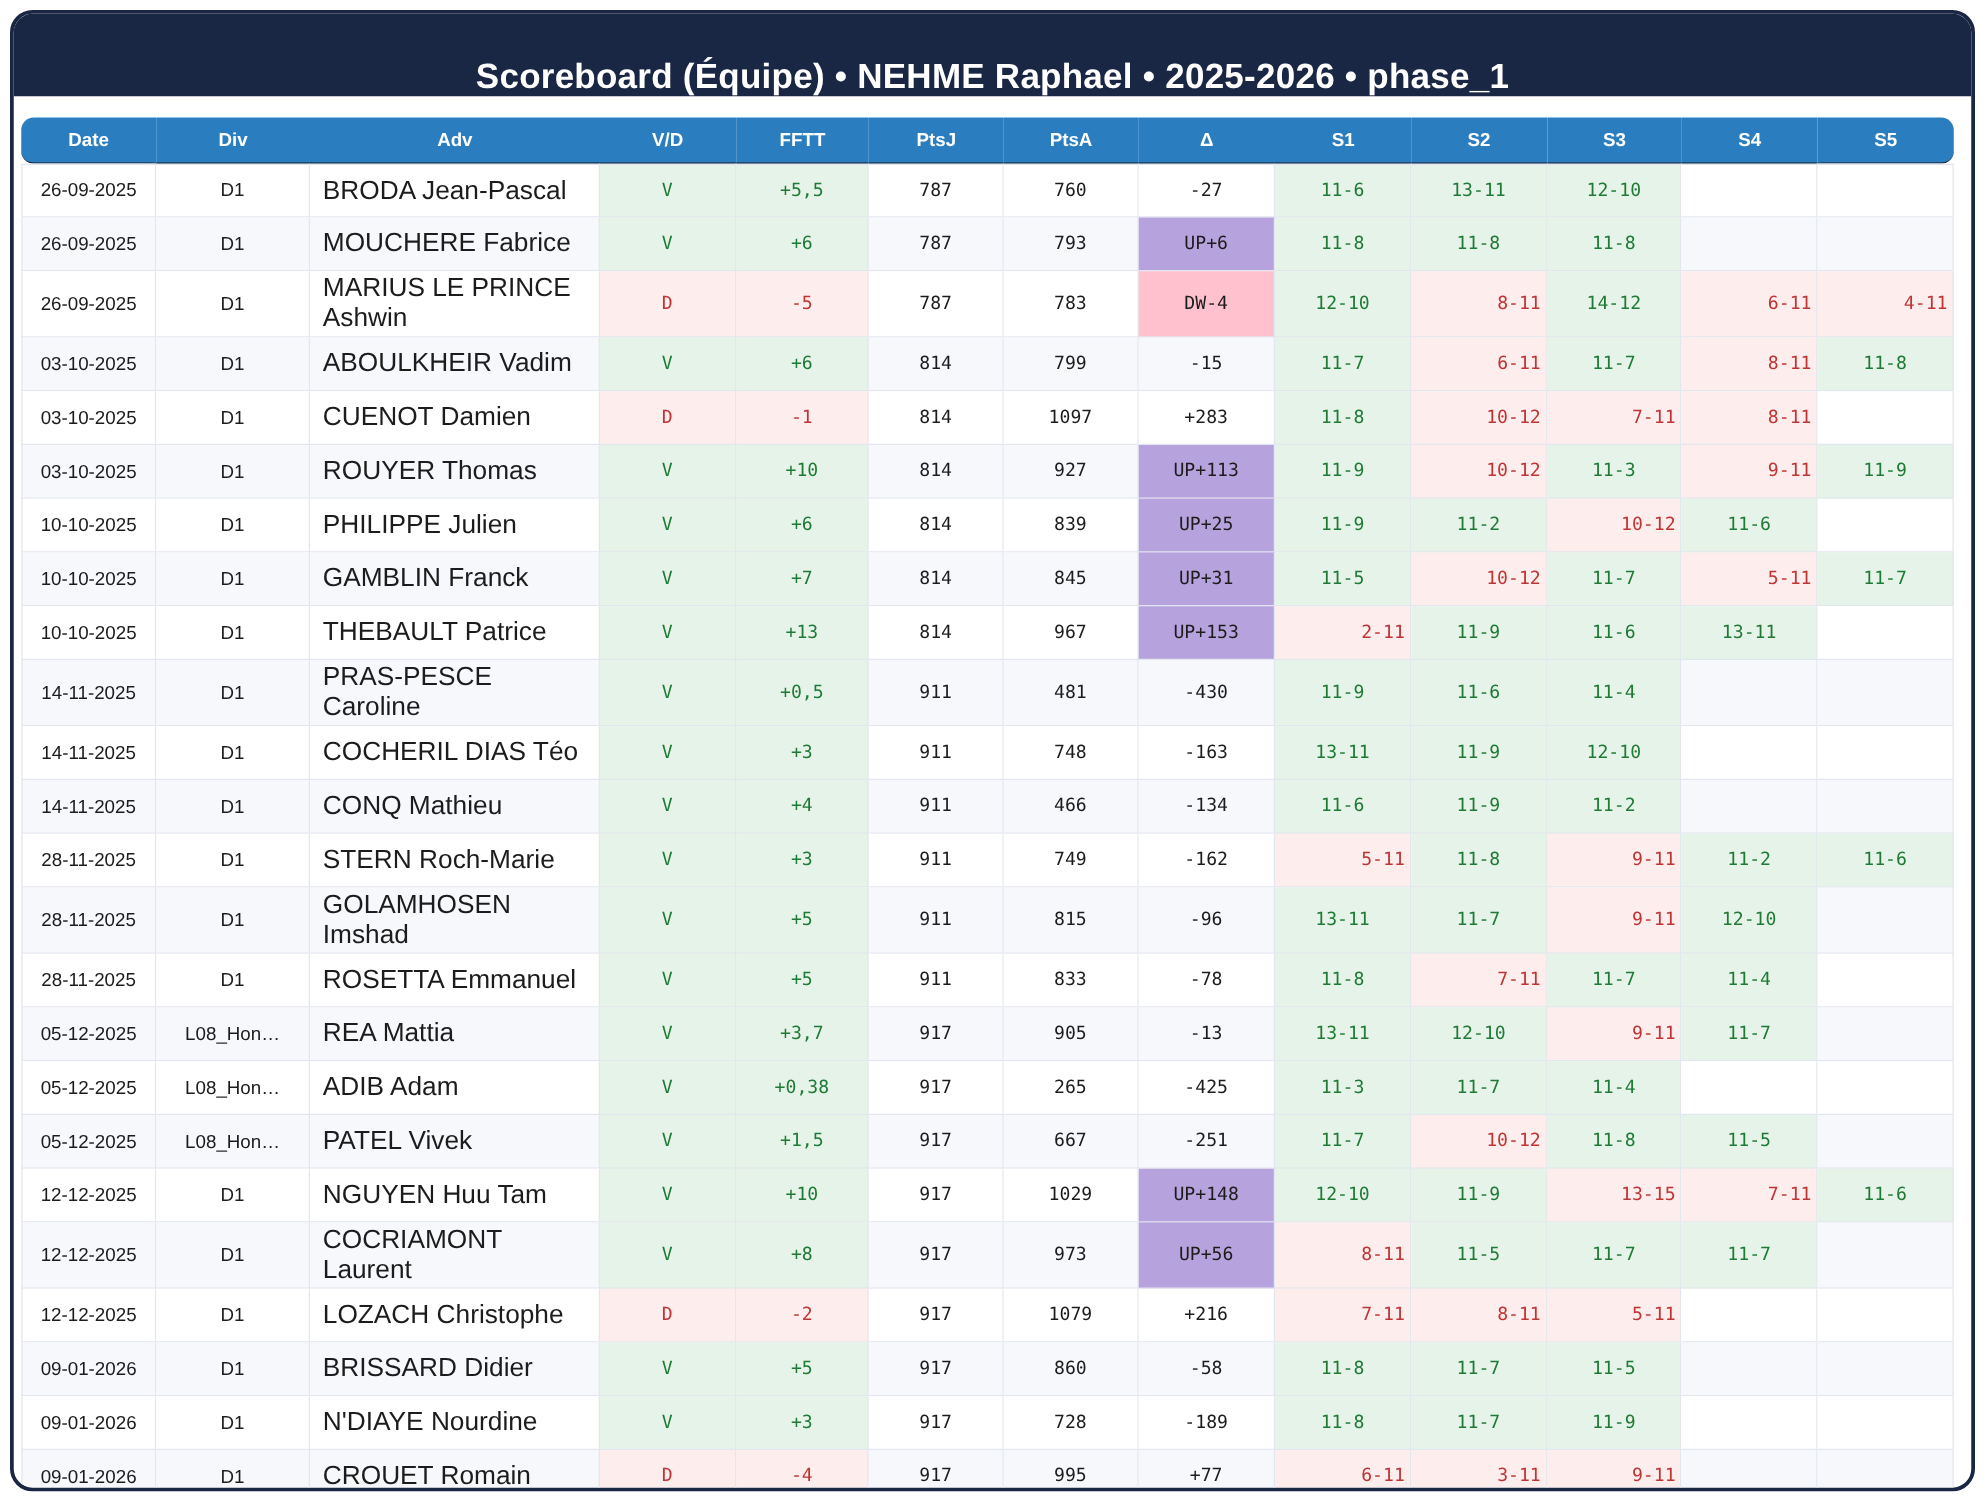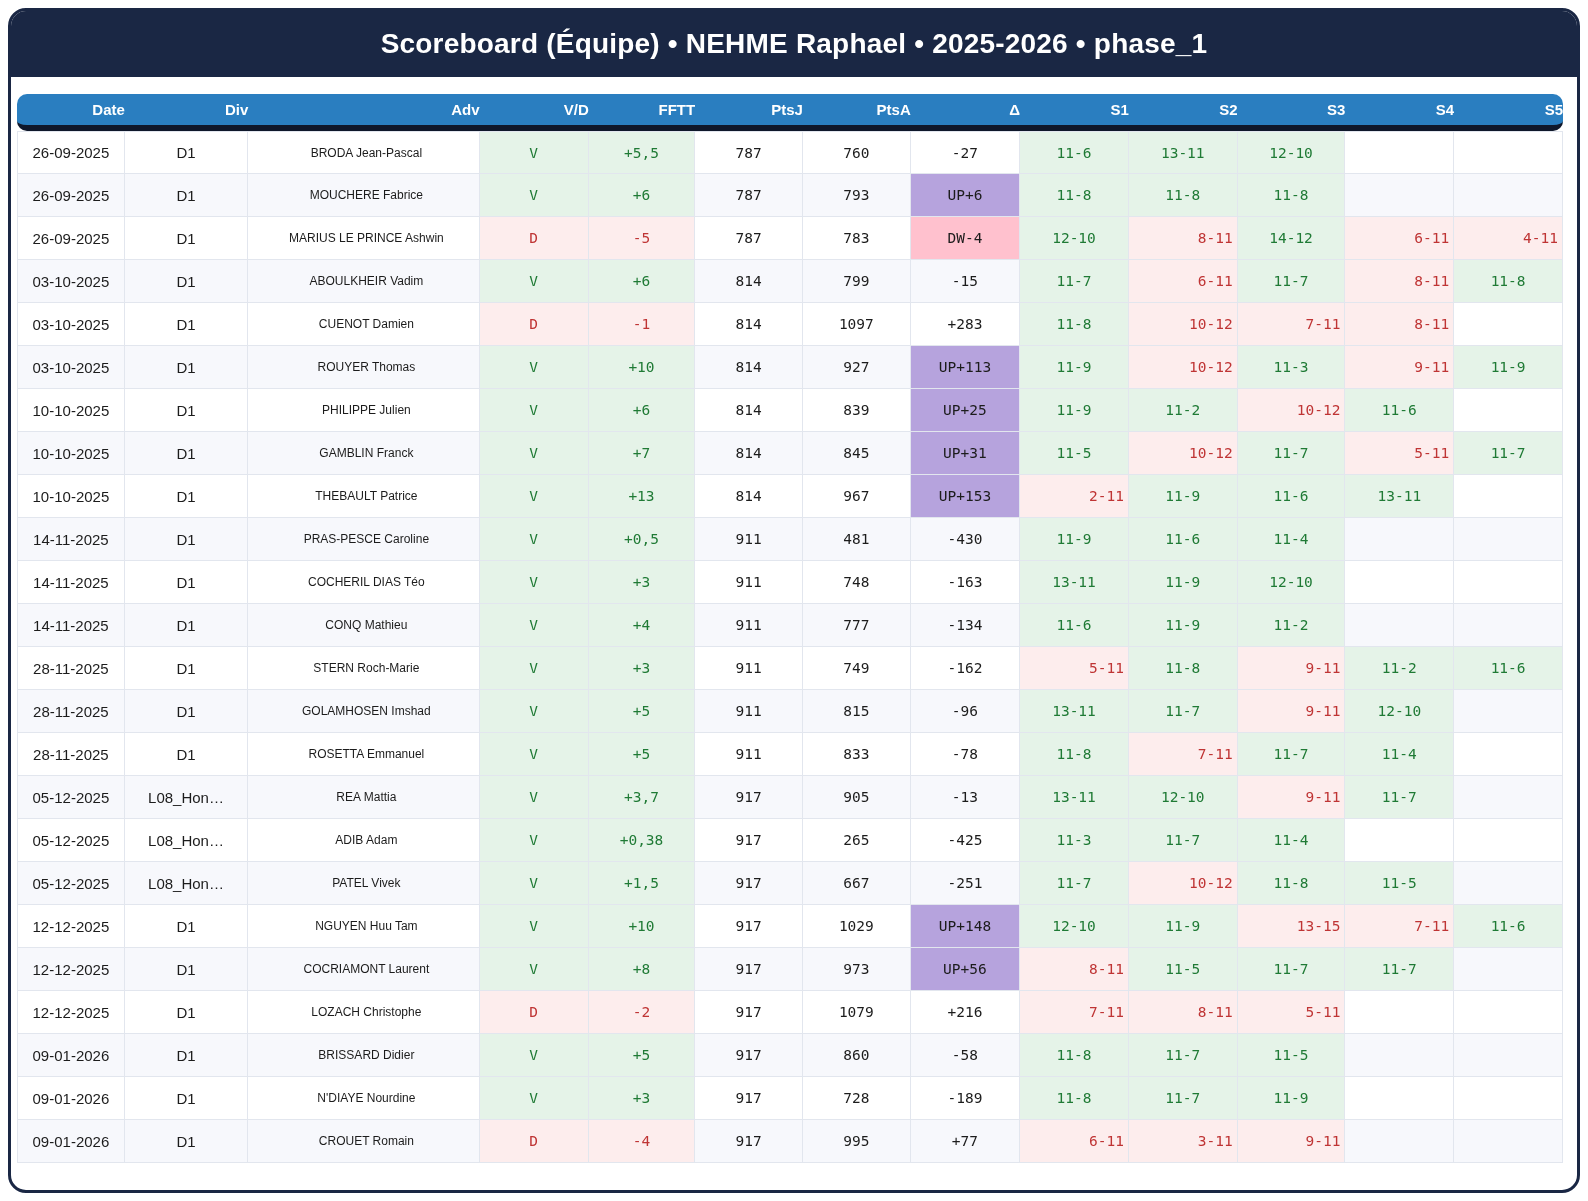--- a/index.html
+++ b/index.html
@@ -18,46 +18,46 @@
   *{box-sizing:border-box;margin:0;padding:0;}
   html,body{width:1588px;height:1201px;background:#ffffff;}
   body{font-family:"Liberation Sans", sans-serif;color:var(--ink);}
   .card{
     position:absolute;left:8px;top:8px;width:1572px;height:1185px;
     background:#ffffff;border:3px solid var(--navy);border-radius:18px;
     overflow:hidden;
   }
   .titlebar{
     height:66px;background:var(--navy);
-    display:flex;align-items:center;justify-content:center;
+    display:flex;align-items:flex-end;justify-content:center;
   }
   .titlebar h1{
     color:#ffffff;font-size:28px;font-weight:bold;letter-spacing:.2px;
     font-family:"Liberation Sans", sans-serif;
   }
   .table-wrap{padding:17px 14px 10px 6px;}
   table{
     width:100%;border-collapse:separate;border-spacing:0;table-layout:fixed;
   }
   thead th{
     background:var(--blue);color:#ffffff;font-size:15px;font-weight:bold;
-    height:37px;text-align:right;vertical-align:middle;
-    border-bottom:6px solid #0f172a;
+    height:37px;text-align:center;vertical-align:middle;
+    border-bottom:1px solid #0f172a;
   }
   thead th:first-child{border-top-left-radius:10px;border-bottom-left-radius:10px;}
   thead th:last-child{border-top-right-radius:10px;border-bottom-right-radius:10px;}
   tbody td{
     height:43px;vertical-align:middle;text-align:center;
     border-bottom:1px solid var(--grid);border-right:1px solid var(--grid);
     font-size:15px;background:#ffffff;padding:2px 4px;
   }
   tbody td:first-child{border-left:1px solid var(--grid);}
   tbody tr:first-child td{border-top:1px solid var(--grid);}
   tbody tr.alt td{background:var(--row-alt);}
-  td.adv{text-align:center;padding-left:10px;font-size:12px;}
+  td.adv{text-align:left;padding-left:10px;font-size:21px;}
   td.mono{font-family:"DejaVu Sans Mono", monospace;font-size:14.5px;}
   td.vd.win,td.fftt.win{background:var(--green-bg);}
   td.vd.loss,td.fftt.loss{background:var(--red-bg);}
   td.vd.win,td.fftt.win{color:var(--green-text);}
   td.vd.loss,td.fftt.loss{color:var(--red-text);}
   td.delta{color:var(--ink);}
   td.delta.up{background:var(--purple-bg) !important;}
   td.delta.down{background:var(--pink-bg) !important;}
   td.set.win{background:var(--green-bg);color:var(--green-text);}
   td.set.loss{background:var(--red-bg);color:var(--red-text);text-align:right;}
@@ -269,21 +269,21 @@
             <td class="set empty"></td>
             <td class="set empty"></td>
           </tr>
           <tr class="alt">
             <td class="date">14-11-2025</td>
             <td class="div">D1</td>
             <td class="adv">CONQ Mathieu</td>
             <td class="vd mono win">V</td>
             <td class="fftt mono win">+4</td>
             <td class="mono">911</td>
-            <td class="mono">777</td>
+            <td class="mono">466</td>
             <td class="delta mono ">-134</td>
             <td class="set mono win">11-6</td>
             <td class="set mono win">11-9</td>
             <td class="set mono win">11-2</td>
             <td class="set empty"></td>
             <td class="set empty"></td>
           </tr>
           <tr>
             <td class="date">28-11-2025</td>
             <td class="div">D1</td>

